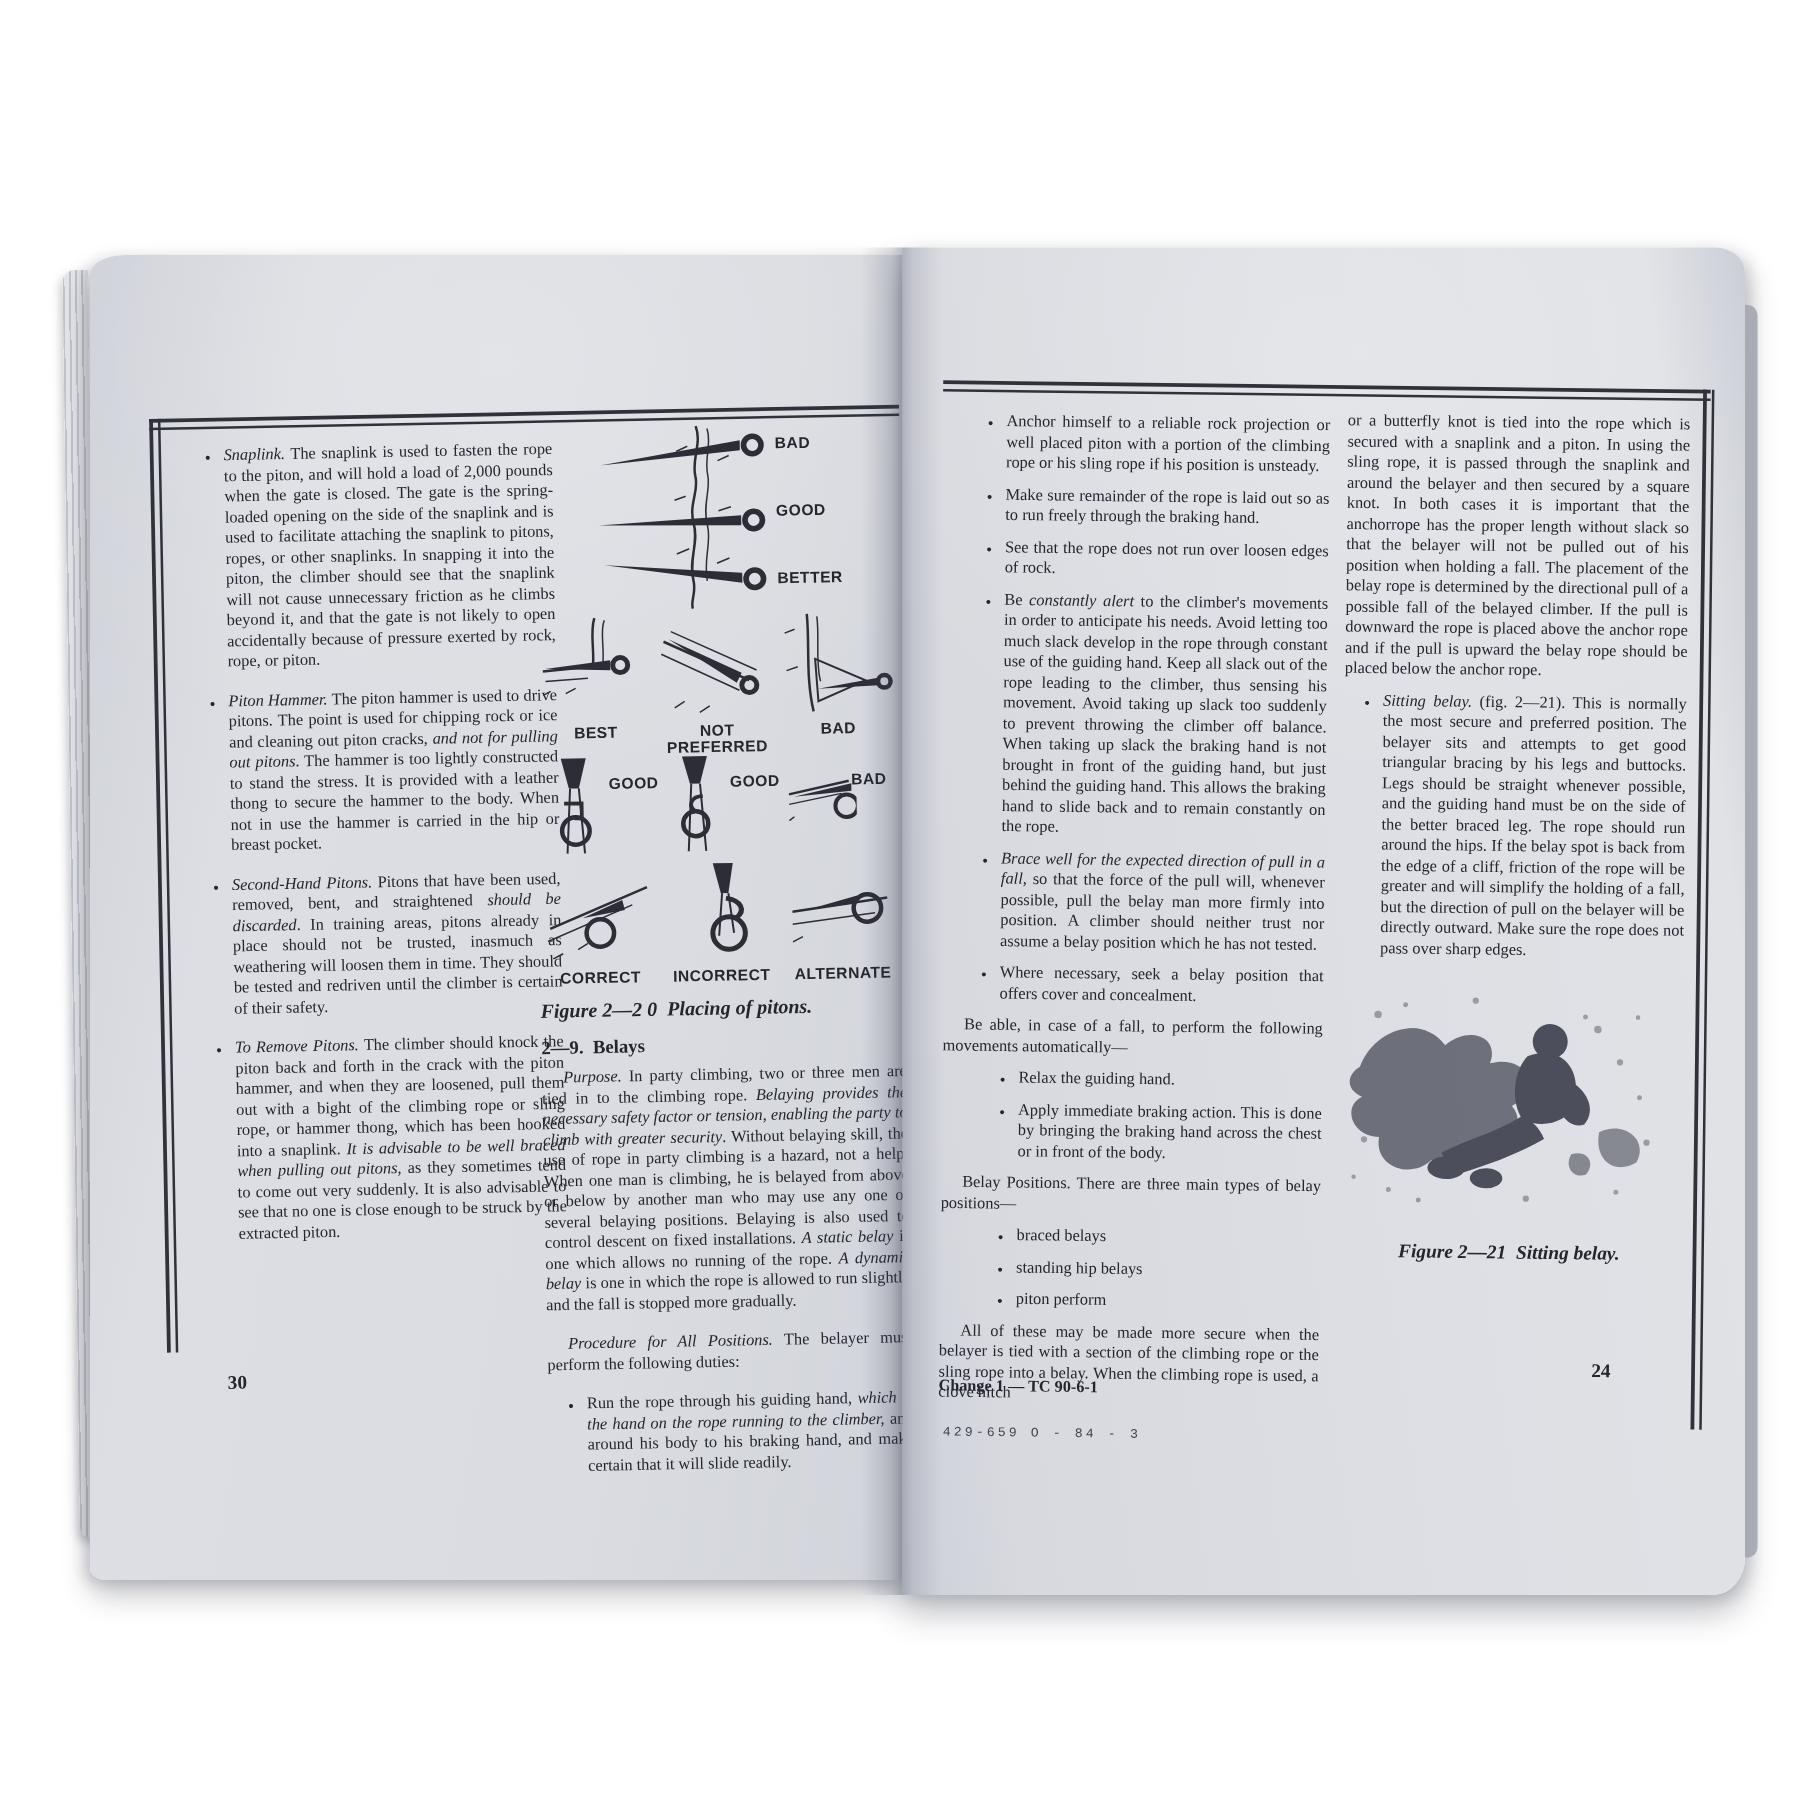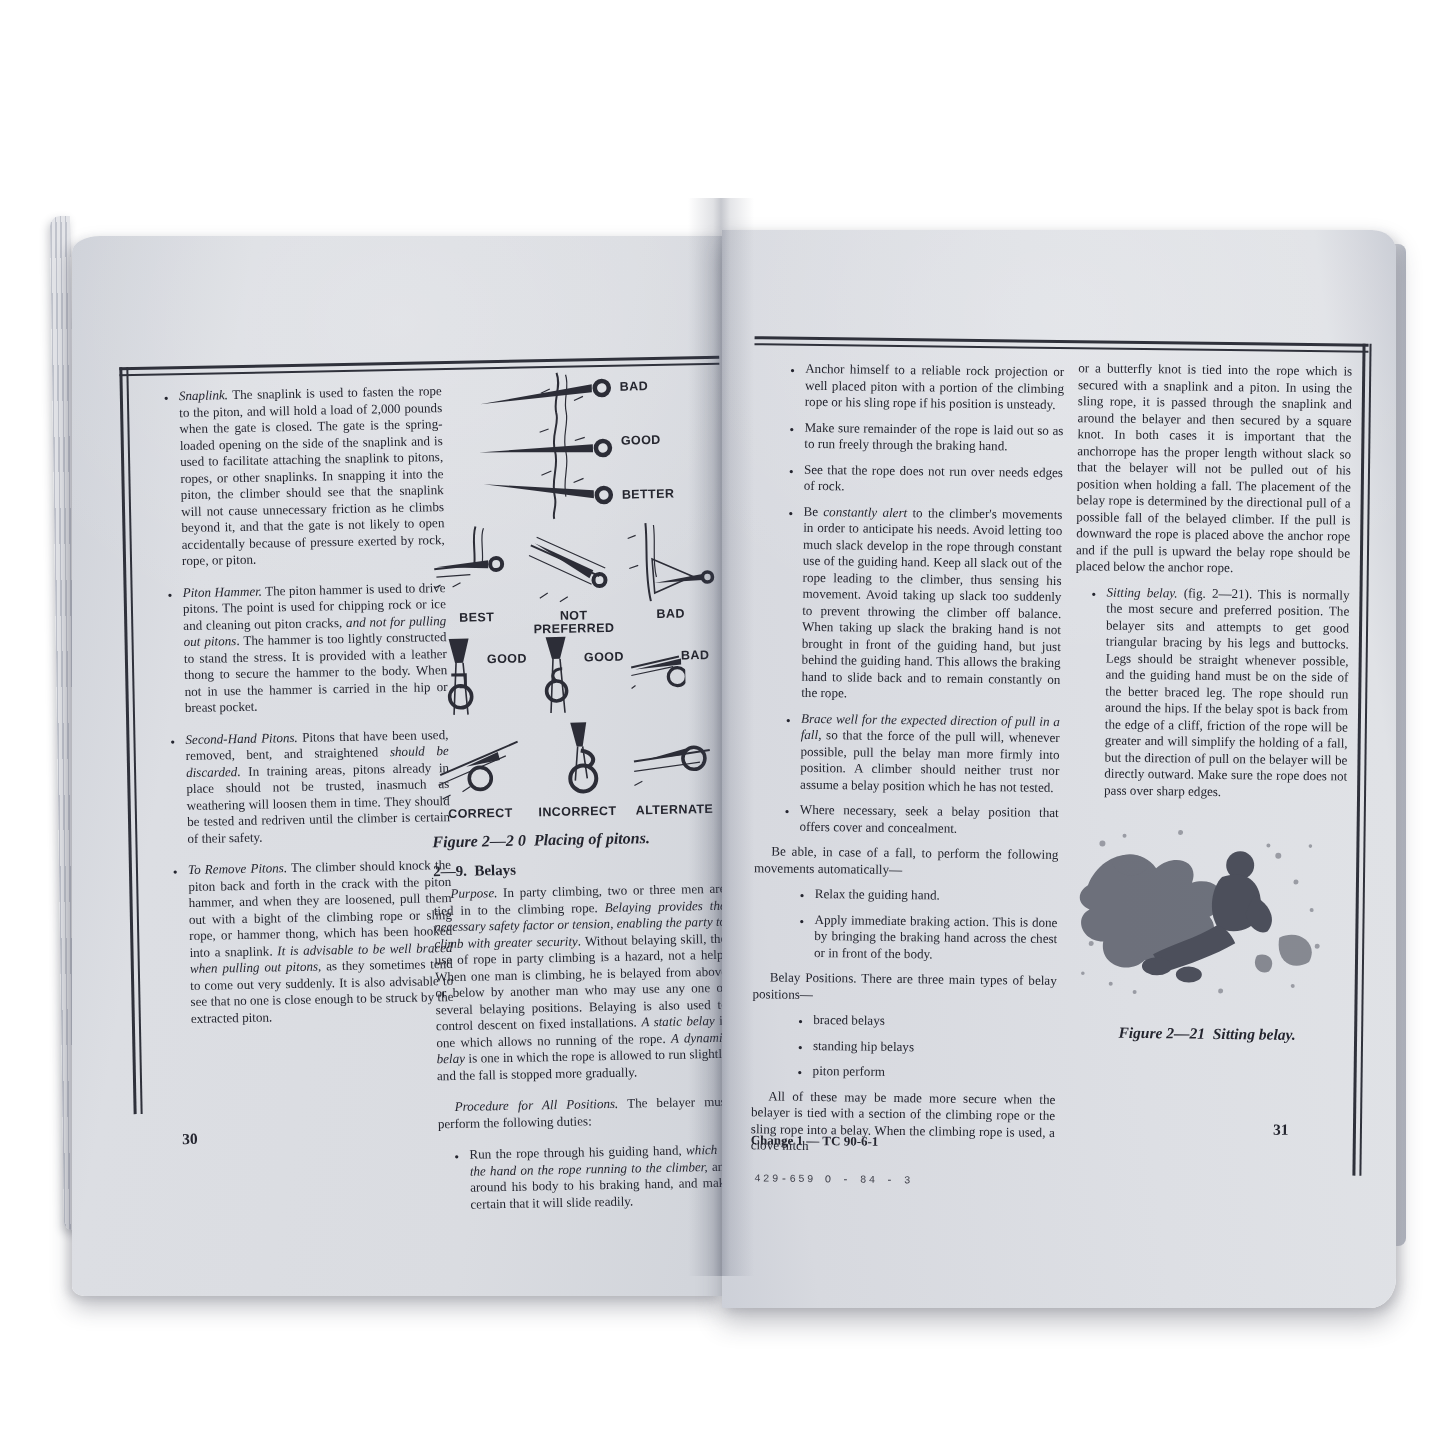--- a/index.html
+++ b/index.html
@@ -4,21 +4,21 @@
 <style>
   html,body{margin:0;padding:0;width:1445px;height:1445px;background:#ffffff;overflow:hidden;}
   .photo{position:relative;width:1445px;height:1445px;background:#ffffff;}
   .book{position:absolute;left:0;top:0;width:1445px;height:1445px;}
   
   .edges-left{position:absolute;left:57px;top:216px;width:20px;height:1014px;
     background:repeating-linear-gradient(90deg,#c0c3cc 0 1.5px,#e4e5e9 1.5px 5px);
     border-radius:10px 0 0 8px;transform:rotate(-0.8deg);box-shadow:-2px 4px 8px rgba(40,44,60,.25);}
   .edges-right{position:absolute;left:1393px;top:244px;width:13px;height:1002px;
     background:linear-gradient(90deg,#dddfe4,#b6bac4);border-radius:0 8px 8px 0;}
-  .page{position:absolute;margin-top:32px;}
+  .page{position:absolute;}
   .page-left{left:72px;top:204px;width:650px;height:1060px;
     background:linear-gradient(100deg,#ced1d8 0%,#dcdee3 22%,#dadce1 68%,#d2d5db 96%);
     border-radius:28px 0 0 12px / 16px 0 0 10px;
     box-shadow:0 12px 22px rgba(40,44,60,.28), -5px 3px 9px rgba(40,44,60,.14);}
   .page-right{left:722px;top:198px;width:674px;height:1078px;
     background:linear-gradient(262deg,#c9ccd4 0%,#e0e2e6 10%,#dddfe4 45%,#d7d9df 88%,#cdd0d8 100%);
     border-radius:0 24px 26px 0 / 0 20px 30px 0;
     box-shadow:0 14px 26px rgba(40,44,60,.30), 5px 3px 10px rgba(40,44,60,.14);}
   .spine{position:absolute;left:688px;top:198px;width:66px;height:1078px;z-index:6;pointer-events:none;
     background:linear-gradient(90deg,rgba(66,72,92,0) 0%,rgba(66,72,92,.16) 38%,rgba(66,72,92,.30) 50%,rgba(66,72,92,.14) 64%,rgba(66,72,92,0) 100%);}
@@ -228,21 +228,21 @@
 
     <div class="page page-right">
       <div class="sheen"></div>
       <div class="content rp-content rp">
         <div class="hline rp-top"></div>
         <div class="vline rp-side"></div>
 
         <div class="col" style="left:64px;top:134px;width:274px;">
           <p class="bt bullet tight"><span>Anchor himself to a reliable rock projection or well placed piton with a portion of the climbing rope or his sling rope if his position is unsteady.</span></p>
           <p class="bt bullet tight"><span>Make sure remainder of the rope is laid out so as to run freely through the braking hand.</span></p>
-          <p class="bt bullet tight"><span>See that the rope does not run over needs edges of rock.</span></p>
+          <p class="bt bullet tight"><span>See that the rope does not run over loosen edges of rock.</span></p>
           <p class="bt bullet tight"><span>Be </span><span class="i">constantly alert</span><span> to the climber's movements in order to anticipate his needs. Avoid letting too much slack develop in the rope through constant use of the guiding hand. Keep all slack out of the rope leading to the climber, thus sensing his movement. Avoid taking up slack too suddenly to prevent throwing the climber off balance. When taking up slack the braking hand is not brought in front of the guiding hand, but just behind the guiding hand. This allows the braking hand to slide back and to remain constantly on the rope.</span></p>
           <p class="bt bullet tight"><span class="i">Brace well for the expected direction of pull in a fall,</span><span> so that the force of the pull will, whenever possible, pull the belay man more firmly into position. A climber should neither trust nor assume a belay position which he has not tested.</span></p>
           <p class="bt bullet tight"><span>Where necessary, seek a belay position that offers cover and concealment.</span></p>
           <p class="bt tight ind" style="margin-left:-30px;">Be able, in case of a fall, to perform the following movements automatically—</p>
           <p class="bt bullet sub tight"><span>Relax the guiding hand.</span></p>
           <p class="bt bullet sub tight"><span>Apply immediate braking action. This is done by bringing the braking hand across the chest or in front of the body.</span></p>
           <p class="bt tight ind" style="margin-left:-30px;">Belay Positions. There are three main types of belay positions—</p>
           <p class="bt bullet sub" style="margin-bottom:5px;"><span>braced belays</span></p>
           <p class="bt bullet sub" style="margin-bottom:5px;"><span>standing hip belays</span></p>
           <p class="bt bullet sub" style="margin-bottom:5px;"><span>piton perform</span></p>
@@ -284,21 +284,21 @@
                 <circle cx="108" cy="8" r="2.5"></circle>
                 <circle cx="246" cy="120" r="2.5"></circle>
               <circle cx="64" cy="168" r="2"></circle>
                 <circle cx="238" cy="20" r="1.8"></circle>
                 <circle cx="12" cy="150" r="1.8"></circle>
             </g>
           </svg>
           <div class="cap21">Figure 2—21 Sitting belay.</div>
         </div>
 
-        <div class="pagenum" style="left:556px;top:888px;">31</div>
+        <div class="pagenum" style="left:556px;top:888px;">24</div>
         <div class="footer1" style="left:34px;top:906px;">Change 1 — TC 90-6-1</div>
         <div class="footer2" style="left:38px;top:946px;">429-659 O - 84 - 3</div>
       </div>
     </div>
 
     <div class="spine"></div>
   </div>
 </div>
 
 </body></html>

